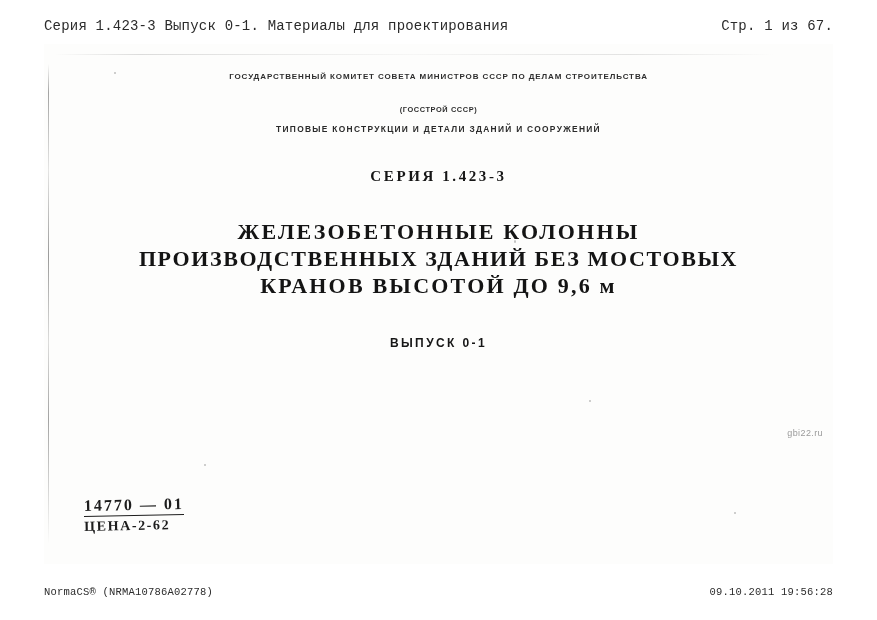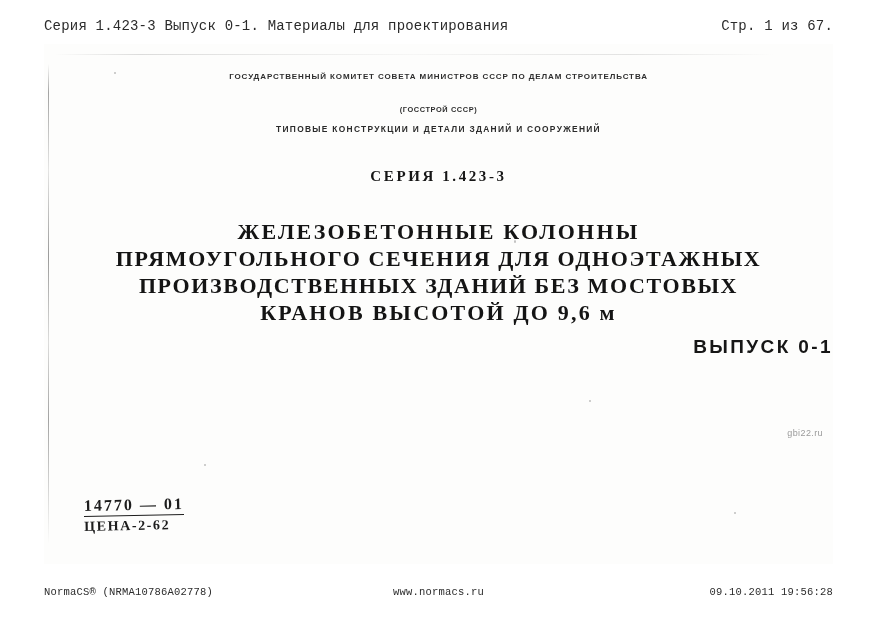--- a/index.html
+++ b/index.html
@@ -153,25 +153,24 @@
     display: block;
     font-size: 22px;
     letter-spacing: 2.2px;
     line-height: 27px;
     white-space: nowrap;
   }
   .main-title .l.wide { letter-spacing: 1.6px; }
 
   .issue {
     top: 292px;
-    font-size: 19px;
+    font-size: 12px;
     font-weight: bold;
     letter-spacing: 2.4px;
     font-family: "Liberation Sans", sans-serif;
-    text-align: right;
   }
   .subtitle {
     top: 329px;
     font-size: 12.5px;
     font-weight: bold;
     letter-spacing: 1.6px;
     font-family: "Liberation Sans", sans-serif;
   }
 
   
@@ -228,32 +227,30 @@
   <div class="speck" style="top:420px;left:160px;width:2px;height:2px;"></div>
 
   <div class="tp tiny-caps org1">ГОСУДАРСТВЕННЫЙ КОМИТЕТ СОВЕТА МИНИСТРОВ СССР ПО ДЕЛАМ СТРОИТЕЛЬСТВА</div>
   <div class="tp tiny-caps org2">(ГОССТРОЙ СССР)</div>
   <div class="tp tiny-caps2 org3">ТИПОВЫЕ КОНСТРУКЦИИ И ДЕТАЛИ ЗДАНИЙ И СООРУЖЕНИЙ</div>
 
   <div class="tp series">СЕРИЯ 1.423-3</div>
 
   <div class="main-title">
     <span class="l">ЖЕЛЕЗОБЕТОННЫЕ КОЛОННЫ</span>
-    <span class="l wide">ПРЯМОУГОЛЬНОГО СЕЧЕНИЯ ДЛЯ ОДНОЭТАЖНЫХ</span>
     <span class="l wide">ПРОИЗВОДСТВЕННЫХ ЗДАНИЙ БЕЗ МОСТОВЫХ</span>
     <span class="l">КРАНОВ ВЫСОТОЙ ДО 9,6 м</span>
   </div>
 
   <div class="tp issue">ВЫПУСК 0-1</div>
 
   <div class="stamp">
     <span class="s1">14770 — 01</span>
     <span class="s2">ЦЕНА-2-62</span>
   </div>
 
   <div class="watermark">gbi22.ru</div>
 </div>
 
 <div class="doc-footer">
   <span>NormaCS®  (NRMA10786A02778)</span>
-  <span class="center">www.normacs.ru</span>
   <span>09.10.2011 19:56:28</span>
 </div>
 
 </body></html>

